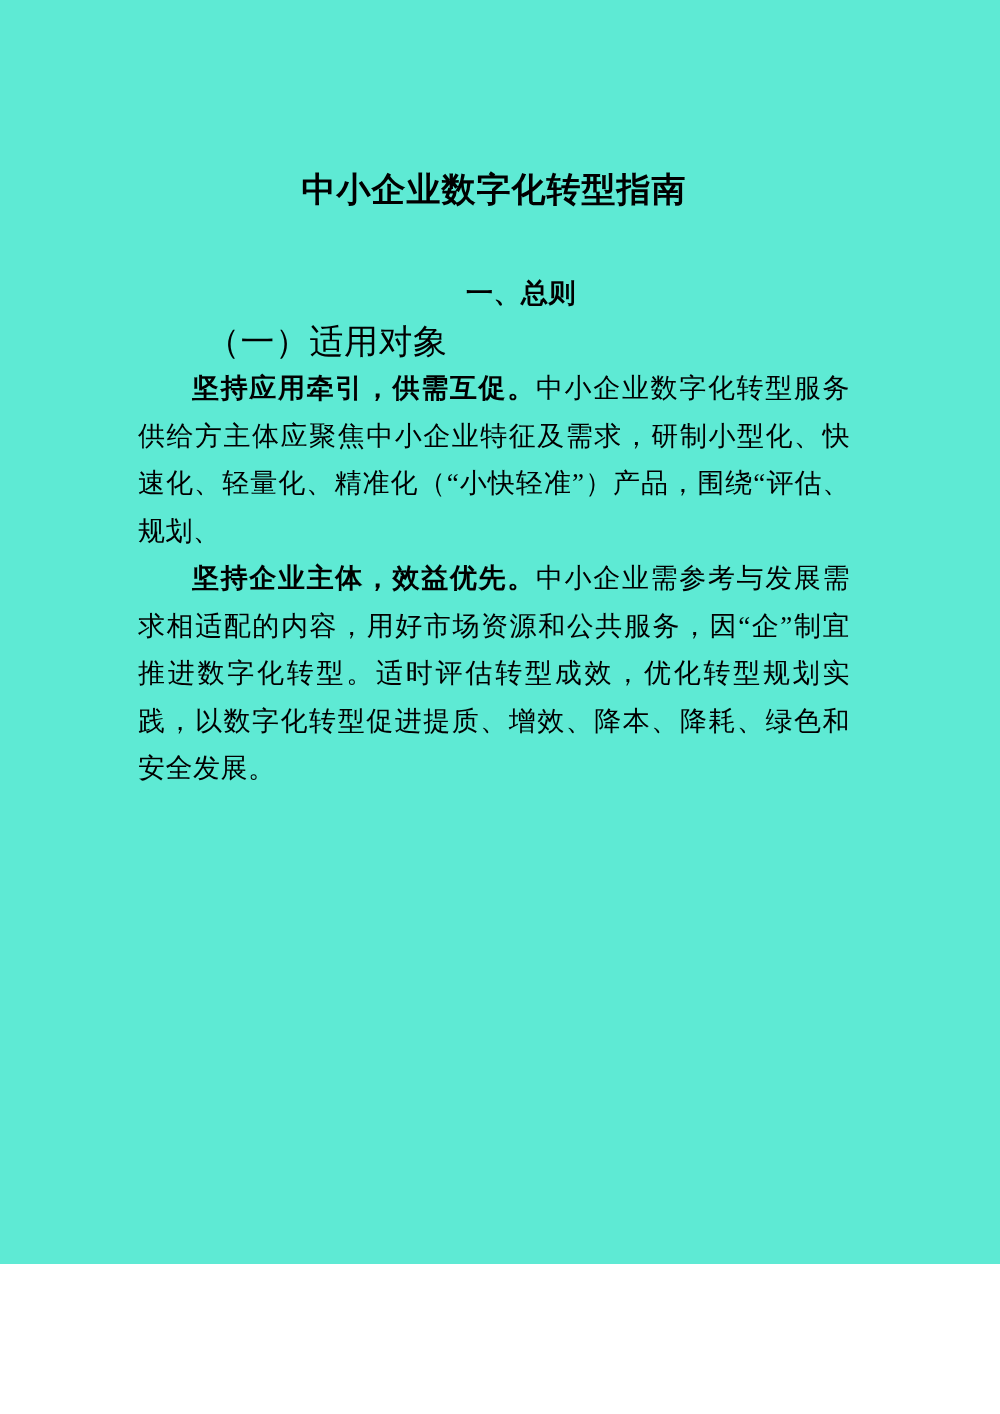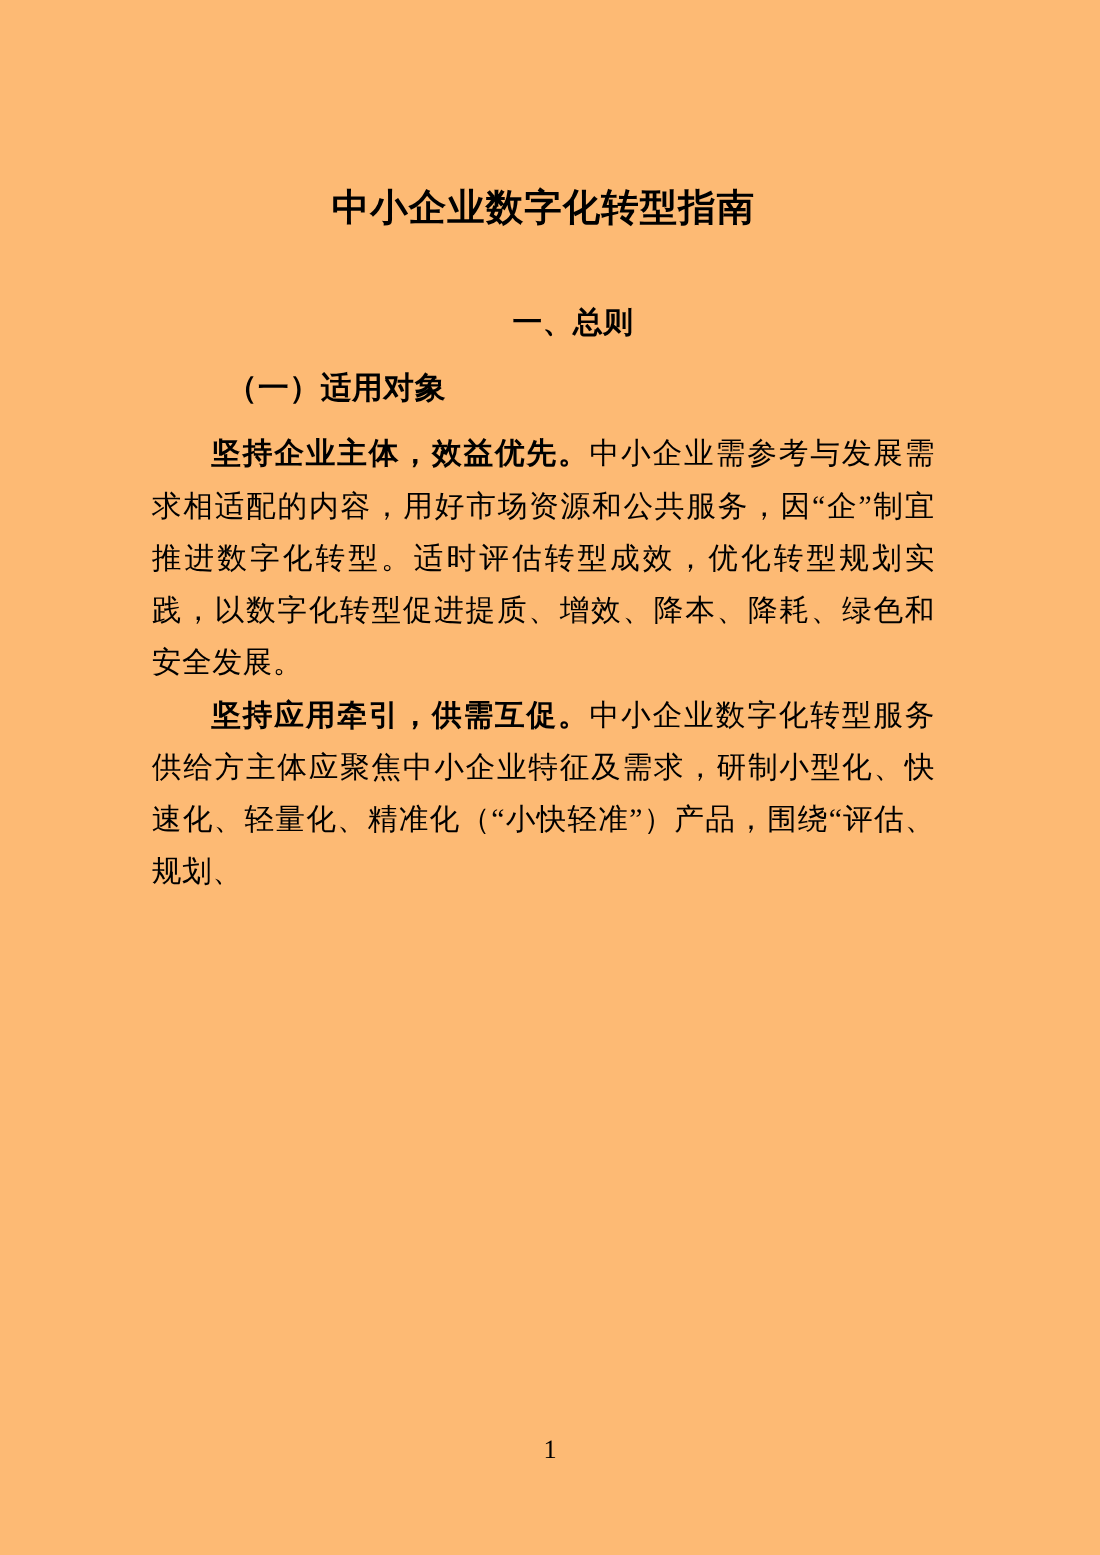--- a/index.html
+++ b/index.html
@@ -3,22 +3,22 @@
 <meta charset="utf-8">
 <style>
   html, body {
     margin: 0;
     padding: 0;
     background: #ffffff;
   }
   .page {
     position: relative;
     width: 1000px;
-    height: 1414px;
-    background: #fdba74;
+    height: 1264px;
+    background: #5eead4;
     color: #000000;
     font-family: "Liberation Serif", serif;
     overflow: hidden;
   }
   .content {
     position: absolute;
     left: 138px;
     top: 0;
     width: 712px;
   }
@@ -44,24 +44,24 @@
     margin: 0;
     font-size: 27px;
     line-height: 47.5px;
     font-weight: bold;
     text-indent: 2em;
     font-family: "Liberation Sans", sans-serif;
     letter-spacing: 0.5px;
     text-align: center;
   }
   .h-sub {
-    margin: 12px;
-    font-size: 28px;
+    margin: 0;
+    font-size: 34px;
     line-height: 47.5px;
-    font-weight: bold;
+    font-weight: normal;
     text-indent: 2em;
     font-family: "Liberation Serif", serif;
     letter-spacing: 0.5px;
   }
   .lead {
     font-weight: bold;
   }
   .page-number {
     position: absolute;
     left: 0;
@@ -82,23 +82,23 @@
     <h1 class="doc-title">中小企业数字化转型指南</h1>
 
 
     <h2 class="h-section">一、总则</h2>
 
     <h3 class="h-sub">（一）适用对象</h3>
 
 
 
     <p class="body-par">
-      <span class="lead">坚持企业主体，效益优先。</span><span>中小企业需参考与发展需求相适配的内容，用好市场资源和公共服务，因“企”制宜推进数字化转型。适时评估转型成效，优化转型规划实践，以数字化转型促进提质、增效、降本、降耗、绿色和安全发展。</span>
+      <span class="lead">坚持应用牵引，供需互促。</span><span>中小企业数字化转型服务供给方主体应聚焦中小企业特征及需求，研制小型化、快速化、轻量化、精准化（“小快轻准”）产品，围绕“评估、规划、</span>
     </p>
 
     <p class="body-par">
-      <span class="lead">坚持应用牵引，供需互促。</span><span>中小企业数字化转型服务供给方主体应聚焦中小企业特征及需求，研制小型化、快速化、轻量化、精准化（“小快轻准”）产品，围绕“评估、规划、</span>
+      <span class="lead">坚持企业主体，效益优先。</span><span>中小企业需参考与发展需求相适配的内容，用好市场资源和公共服务，因“企”制宜推进数字化转型。适时评估转型成效，优化转型规划实践，以数字化转型促进提质、增效、降本、降耗、绿色和安全发展。</span>
     </p>
 
   </div>
 
   <div class="page-number">1</div>
 </div>
 
 </body></html>

